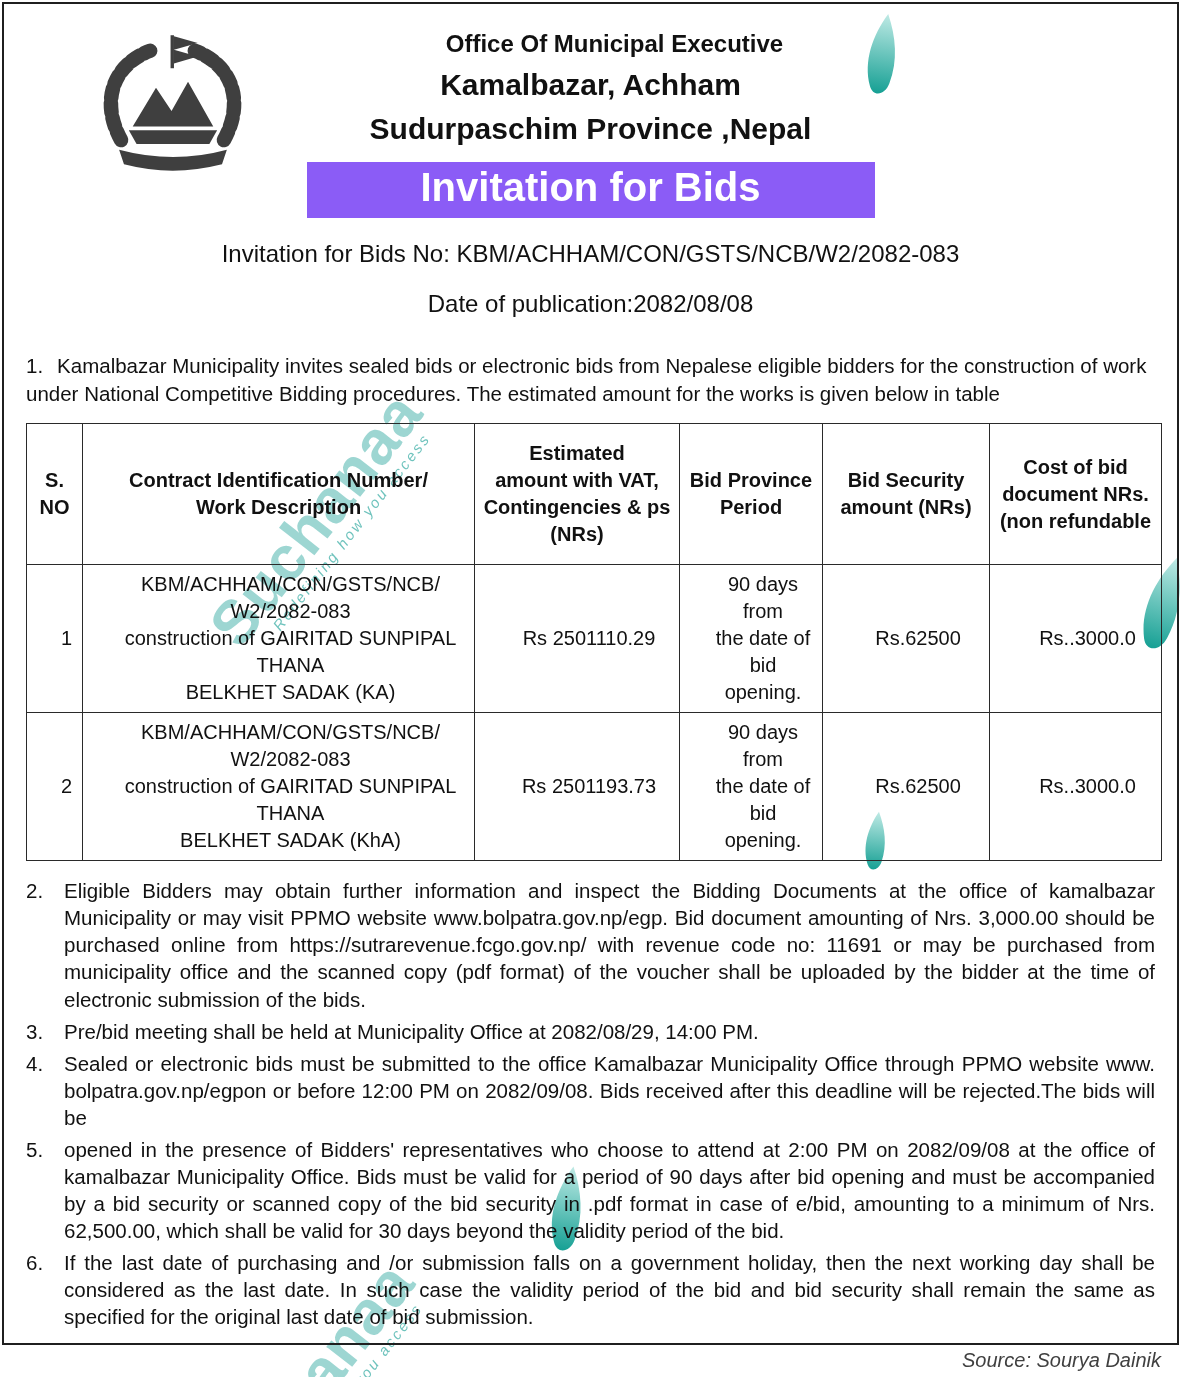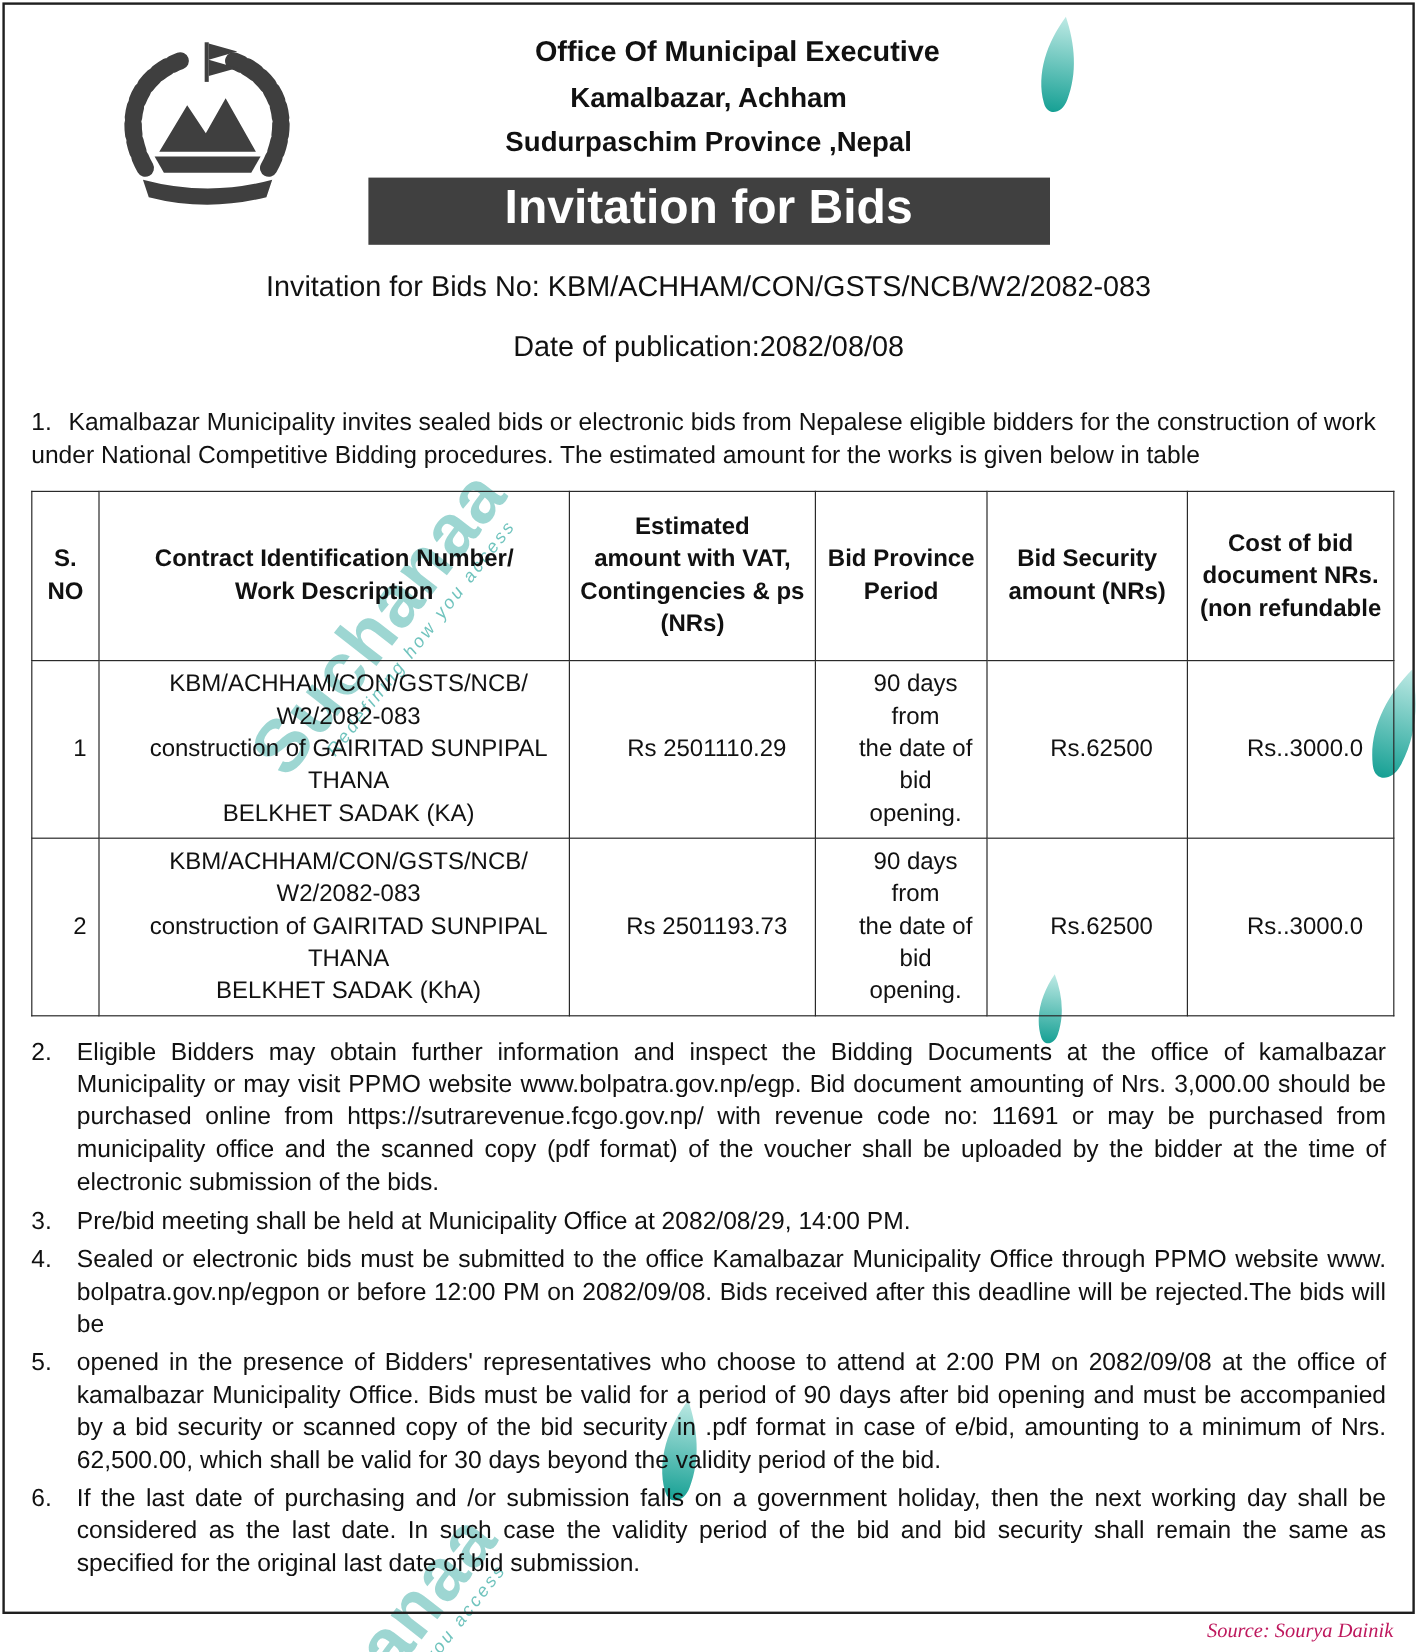--- a/index.html
+++ b/index.html
@@ -5,41 +5,41 @@
   html,body{margin:0;padding:0;background:#ffffff;}
   body{font-family:"Liberation Sans",sans-serif;color:#111;}
   .page{position:relative;width:1181px;height:1377px;background:#fff;overflow:hidden;}
   .frame{position:absolute;top:2px;left:2px;right:2px;bottom:32px;border:2px solid #1f1f1f;overflow:hidden;z-index:1;}
   .content{position:relative;z-index:1;}
   
   .logo{position:absolute;top:26px;left:86px;width:165px;height:158px;}
   header{text-align:center;padding-top:18px;}
   .t1{font-size:30px;font-weight:700;letter-spacing:.2px;}
   .t2{font-size:24px;font-weight:700;margin-top:8px;margin-left:48px;}
-  .t3{font-size:23px;font-weight:700;margin-top:10px;}
-  .banner{width:568px;margin:16px auto 14px;background:#404040;color:#fff;
+  .t3{font-size:30px;font-weight:700;margin-top:10px;}
+  .banner{width:568px;margin:16px auto 14px;background:#8b5cf6;color:#fff;
           font-size:40px;font-weight:700;padding:3px 0 8px;text-align:center;}
   .t4{font-size:24px;margin-top:22px;font-weight:400;}
   
   .intro{font-size:20.5px;line-height:1.35;margin:34px 22px 16px 22px;}
   .intro .no{margin-right:14px;}
   
   table{border-collapse:collapse;margin:0 22px;width:1136px;table-layout:fixed;}
   th,td{border:1.6px solid #2a2a2a;text-align:center;vertical-align:middle;
         padding:6px 8px;font-size:20px;line-height:1.35;}
   th{font-weight:700;height:128px;}
   td{height:132px;padding-left:32px;}
   .ml{white-space:pre-line;}
   
   .items{margin:16px 22px 0 22px;}
   .item{display:flex;margin-bottom:5px;}
   .inum{width:38px;flex:0 0 38px;font-size:20.5px;line-height:1.32;}
   .itext{flex:1;font-size:20.5px;line-height:1.32;text-align:justify;}
   
-  .source{position:absolute;right:20px;top:1349px;font-size:17px;font-style:italic;color:#be185d;z-index:3;font-family:Liberation Serif, serif;}
+  .source{position:absolute;right:20px;top:1349px;font-size:20px;font-style:italic;color:#404040;z-index:3;}
   
   .wm{position:absolute;z-index:0;transform:rotate(-52deg);transform-origin:left bottom;
       color:rgba(22,158,148,0.42);font-weight:700;font-size:62px;letter-spacing:1px;white-space:nowrap;}
   .wm .tag{display:block;font-size:15px;font-style:italic;font-weight:400;
       color:rgba(22,158,148,0.62);letter-spacing:2.5px;margin-top:-8px;margin-left:40px;}
   .wm1{left:258px;top:585px;}
   .wm2{left:250px;top:1455px;}
   .leaf{position:absolute;z-index:0;}
   .leaf1{left:866px;top:6px;width:36px;height:102px;transform:rotate(8deg);}
   .leaf2{left:1144px;top:548px;width:42px;height:118px;transform:rotate(16deg);}

